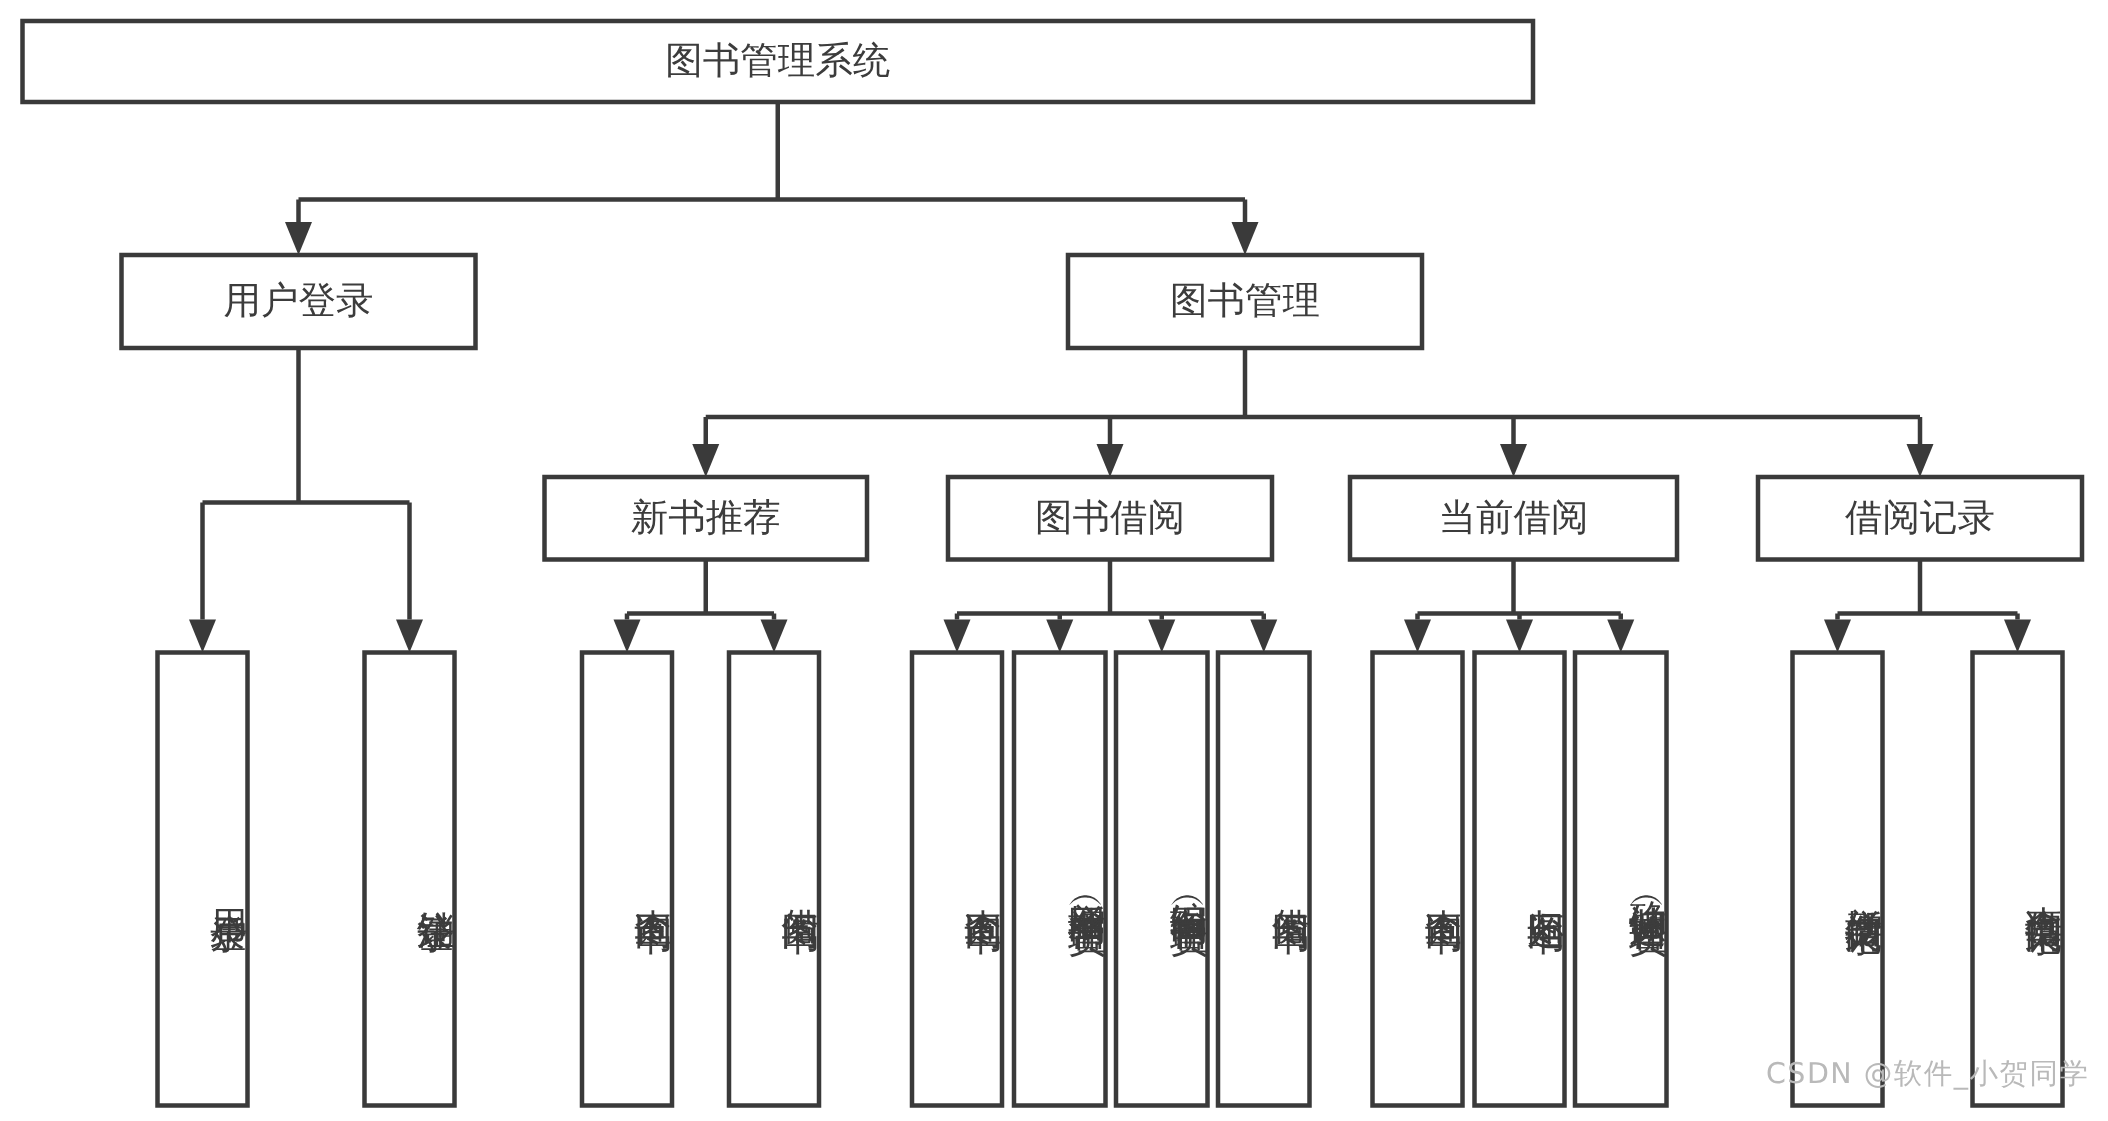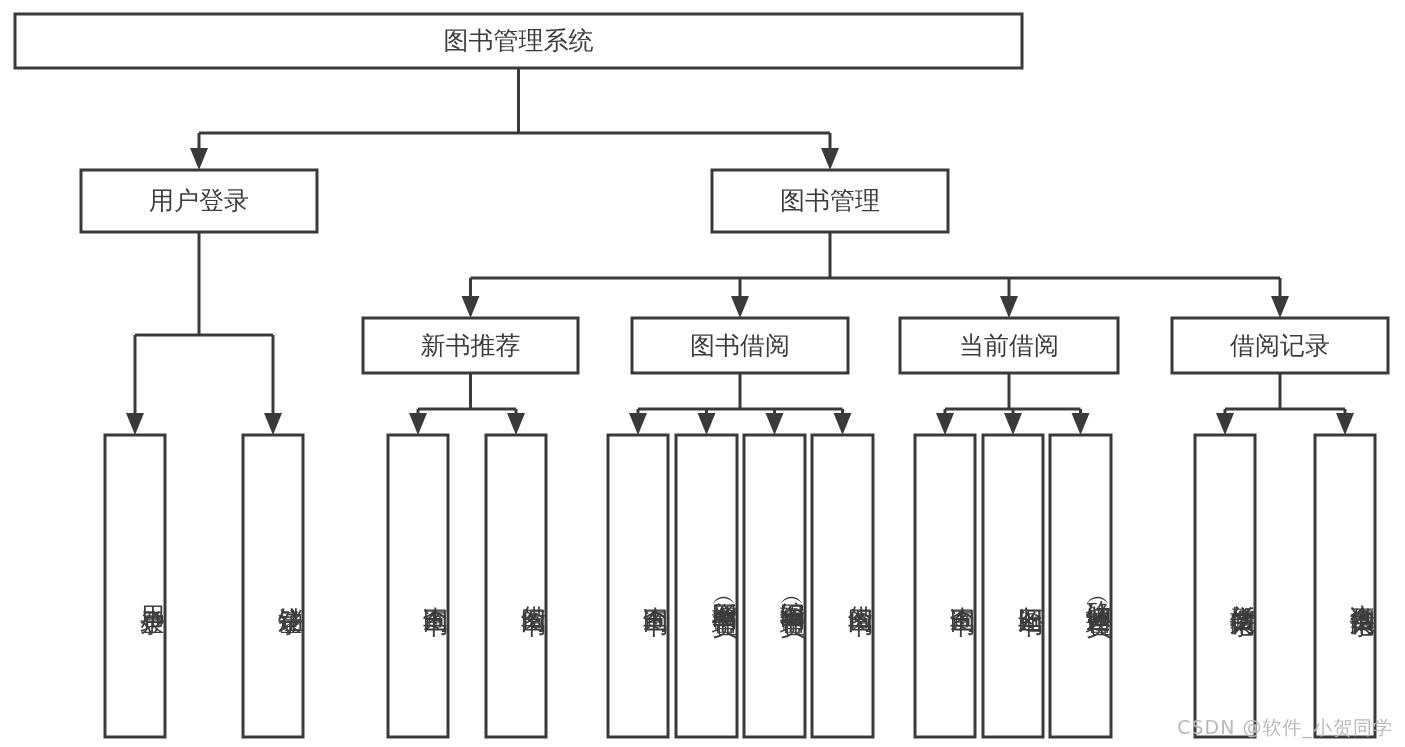--- a/index.html
+++ b/index.html
@@ -63,21 +63,21 @@
     font-size: 25px;
     line-height: 1.06;
     letter-spacing: 2px;
     color: #3c3c3c;
     white-space: nowrap;
     pointer-events: none;
   }
   .watermark {
     position: absolute;
     right: 12px;
-    bottom: 6px;
+    bottom: 18px;
     font-family: "DejaVu Sans", "Liberation Sans", sans-serif;
     font-size: 19px;
     color: #b9b9b9;
     letter-spacing: 1px;
     white-space: nowrap;
   }
 </style>
 </head>
 <body>
 

